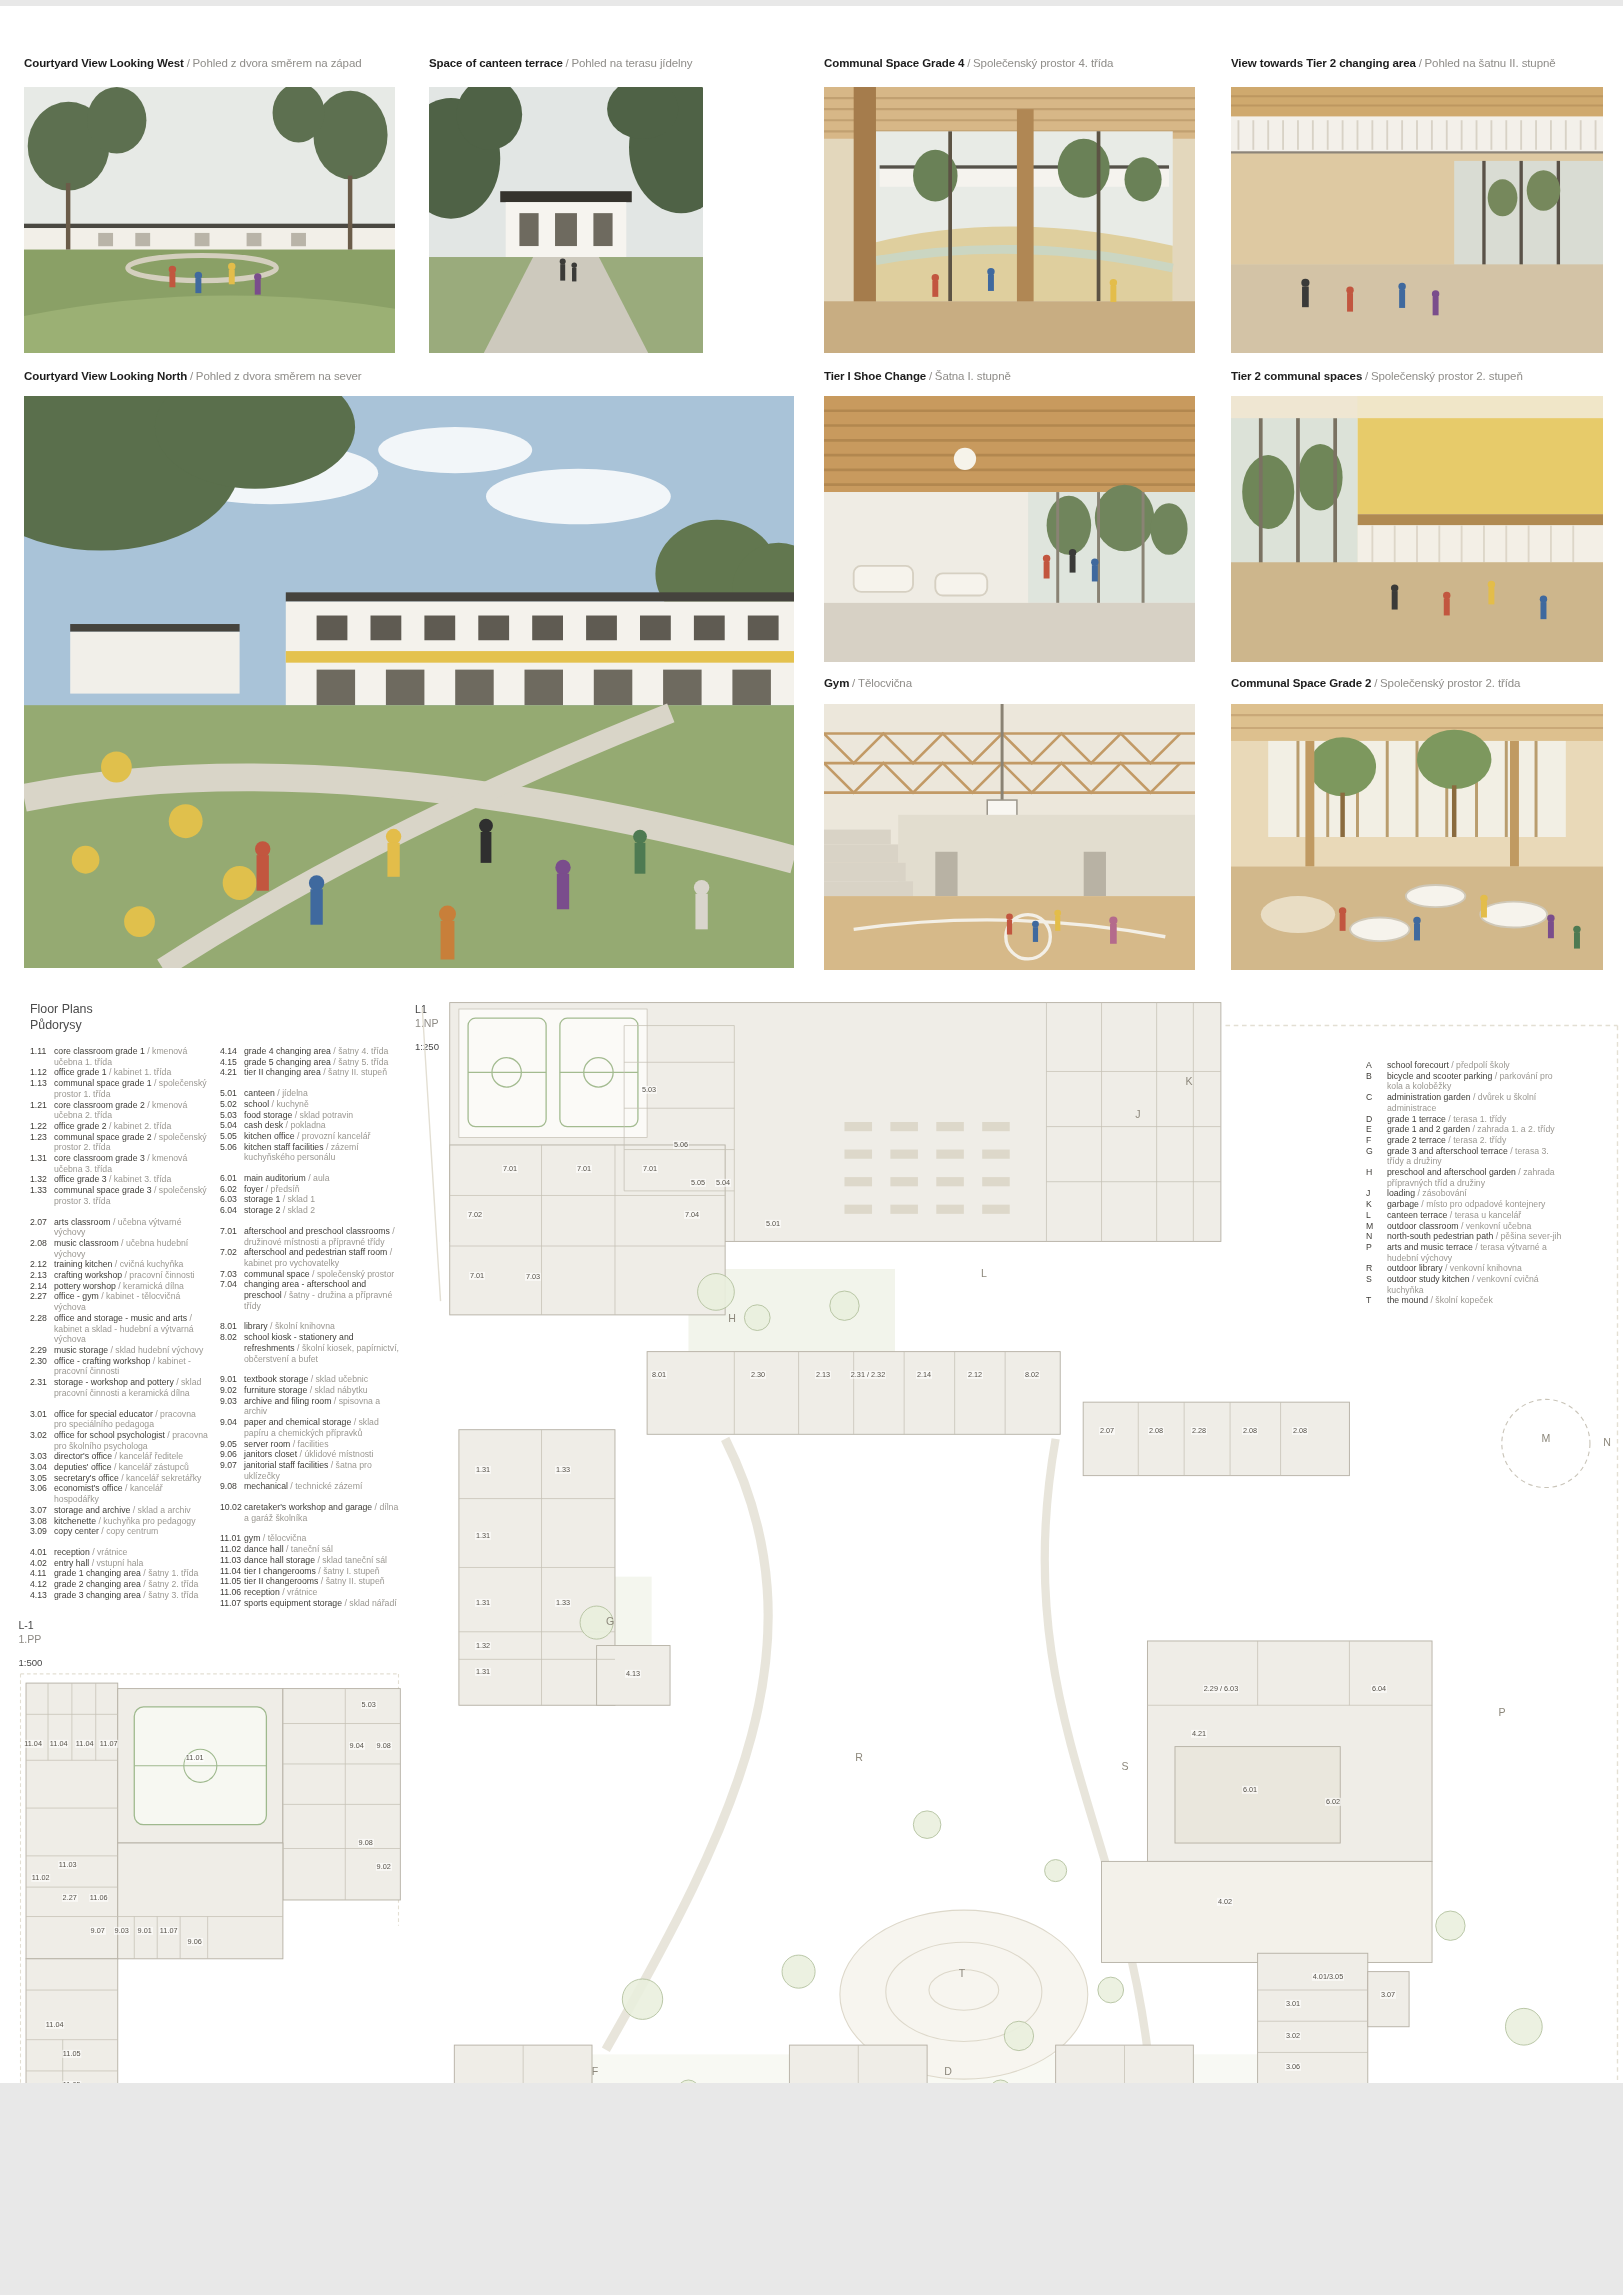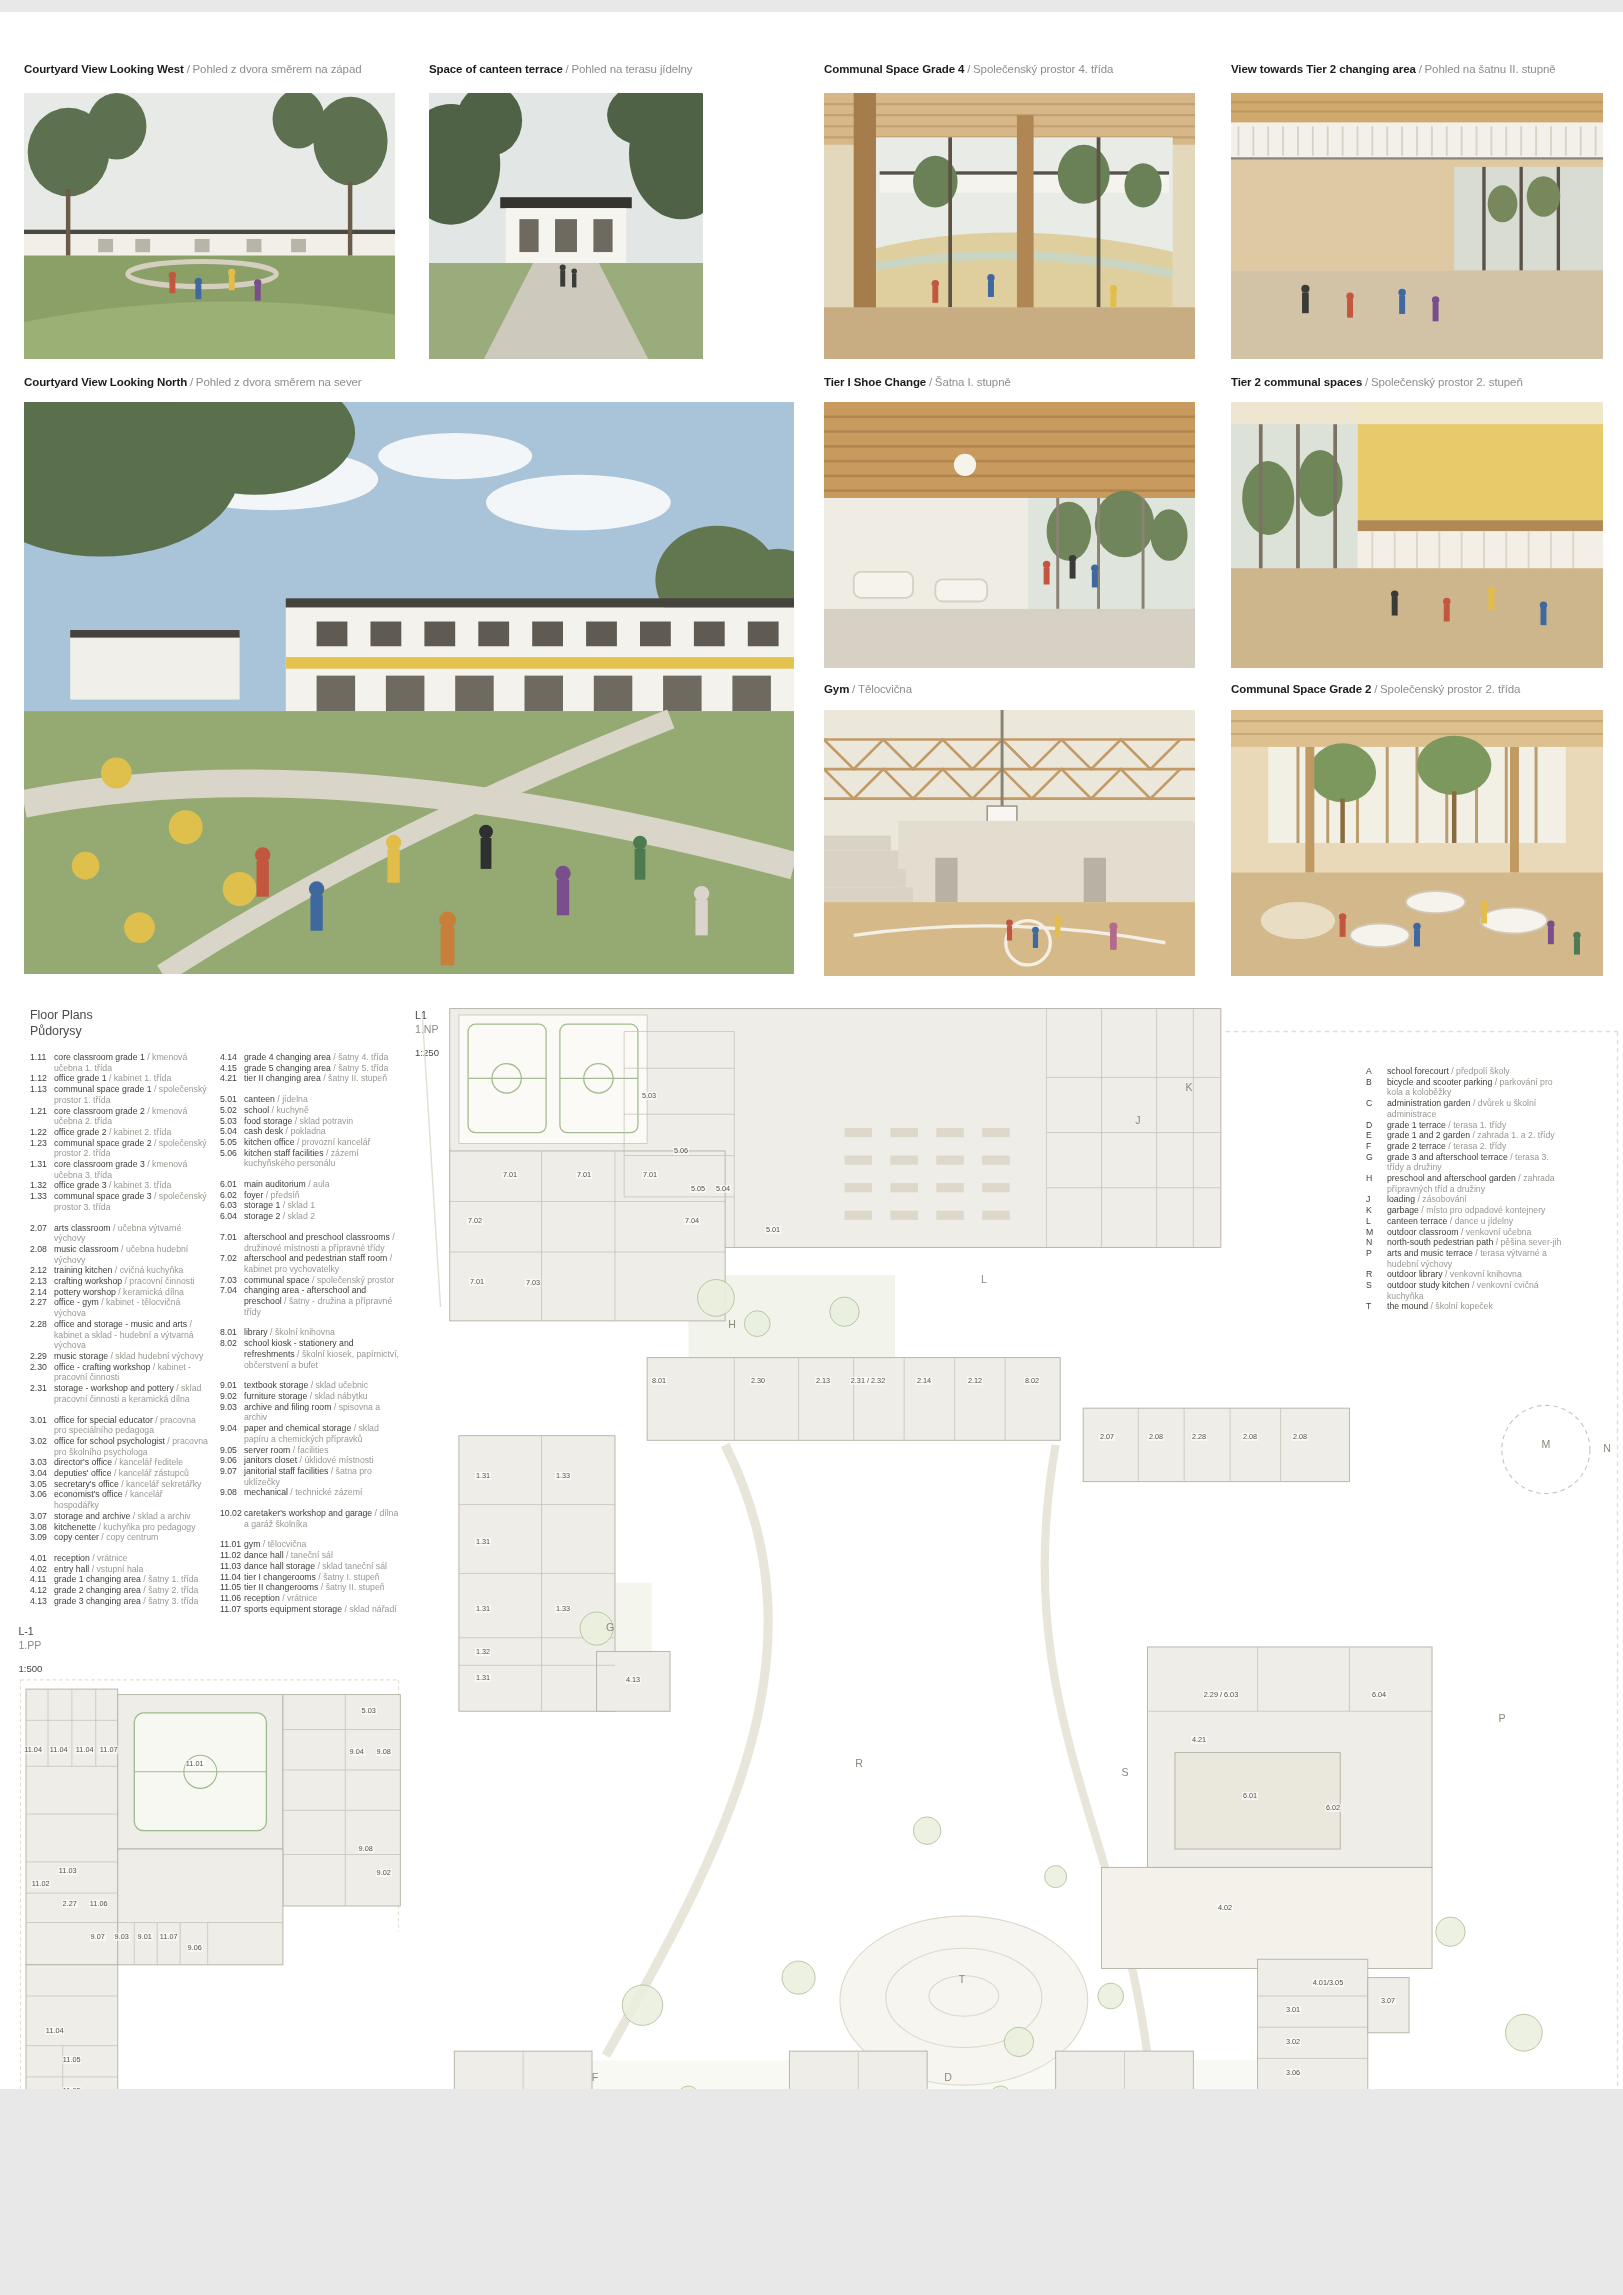--- a/index.html
+++ b/index.html
@@ -1,16 +1,16 @@
 <!DOCTYPE html>
 <html style="font-size:14.7px"><head>
 <meta charset="utf-8">
 <style>
   html,body{margin:0;padding:0;background:#e8e8e8;}
-  .board{position:relative;width:1624px;height:2077px;background:#ffffff;margin:12px auto;
+  .board{position:relative;width:1624px;height:2077px;background:#ffffff;margin:6px auto;
          font-family:"Liberation Sans","DejaVu Sans",sans-serif;overflow:hidden;}
   .cap{position:absolute;font-size:11.5px;letter-spacing:-0.1px;white-space:nowrap;}
   .cap-en{font-weight:700;color:#1c1c1c;}
   .cap-sep{color:#8f8d89;margin:0 2.8px;font-weight:400;}
   .cap-cs{color:#8f8d89;font-weight:400;}
   .render{position:absolute;overflow:hidden;background:#e8e6e0;}
   .render svg{display:block;width:100%;height:100%;}
   .fp-heading{position:absolute;left:30px;top:996px;font-size:12.4px;line-height:15.6px;color:#4b4b4b;}
   .scale-block{position:absolute;font-size:10.6px;line-height:13.8px;color:#474747;}
   .scale-block .lvl{color:#8e8b85;}
@@ -834,21 +834,21 @@
         <div class="leg-row">
           <span class="leg-code">J</span>
           <span class="leg-text"><span class="leg-en">loading</span><span class="leg-sep"> / </span><span class="leg-cs">zásobování</span></span>
         </div>
         <div class="leg-row">
           <span class="leg-code">K</span>
           <span class="leg-text"><span class="leg-en">garbage</span><span class="leg-sep"> / </span><span class="leg-cs">místo pro odpadové kontejnery</span></span>
         </div>
         <div class="leg-row">
           <span class="leg-code">L</span>
-          <span class="leg-text"><span class="leg-en">canteen terrace</span><span class="leg-sep"> / </span><span class="leg-cs">dance u jídelny</span></span>
+          <span class="leg-text"><span class="leg-en">canteen terrace</span><span class="leg-sep"> / </span><span class="leg-cs">terasa u kancelář</span></span>
         </div>
         <div class="leg-row">
           <span class="leg-code">M</span>
           <span class="leg-text"><span class="leg-en">outdoor classroom</span><span class="leg-sep"> / </span><span class="leg-cs">venkovní učebna</span></span>
         </div>
         <div class="leg-row">
           <span class="leg-code">N</span>
           <span class="leg-text"><span class="leg-en">north-south pedestrian path</span><span class="leg-sep"> / </span><span class="leg-cs">pěšina sever-jih</span></span>
         </div>
         <div class="leg-row">

